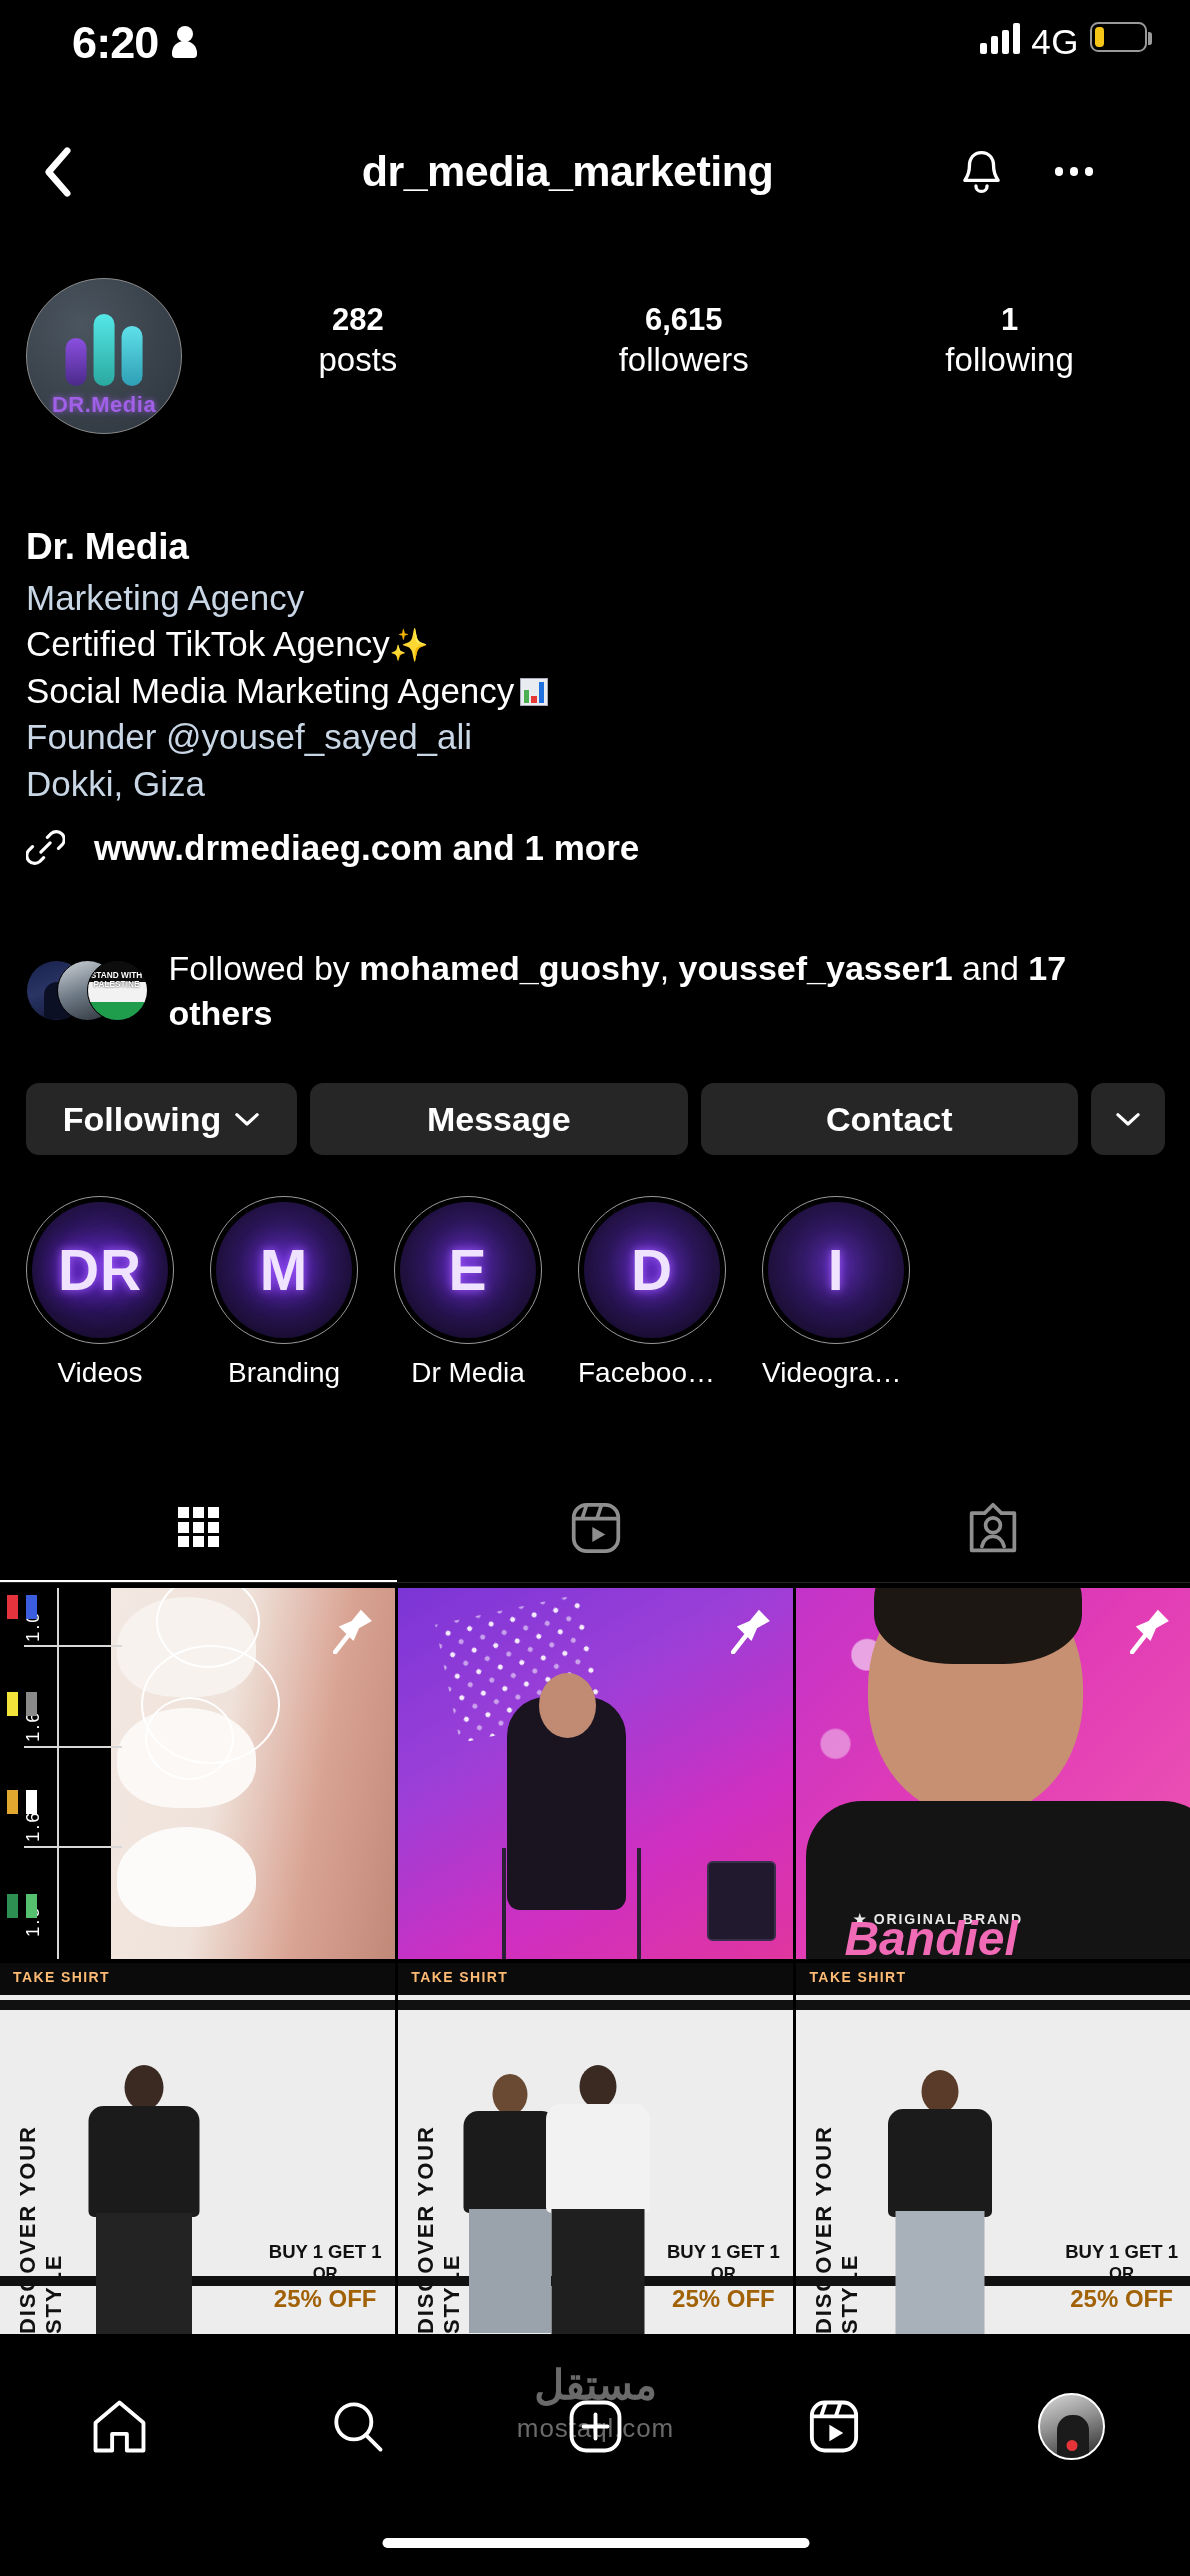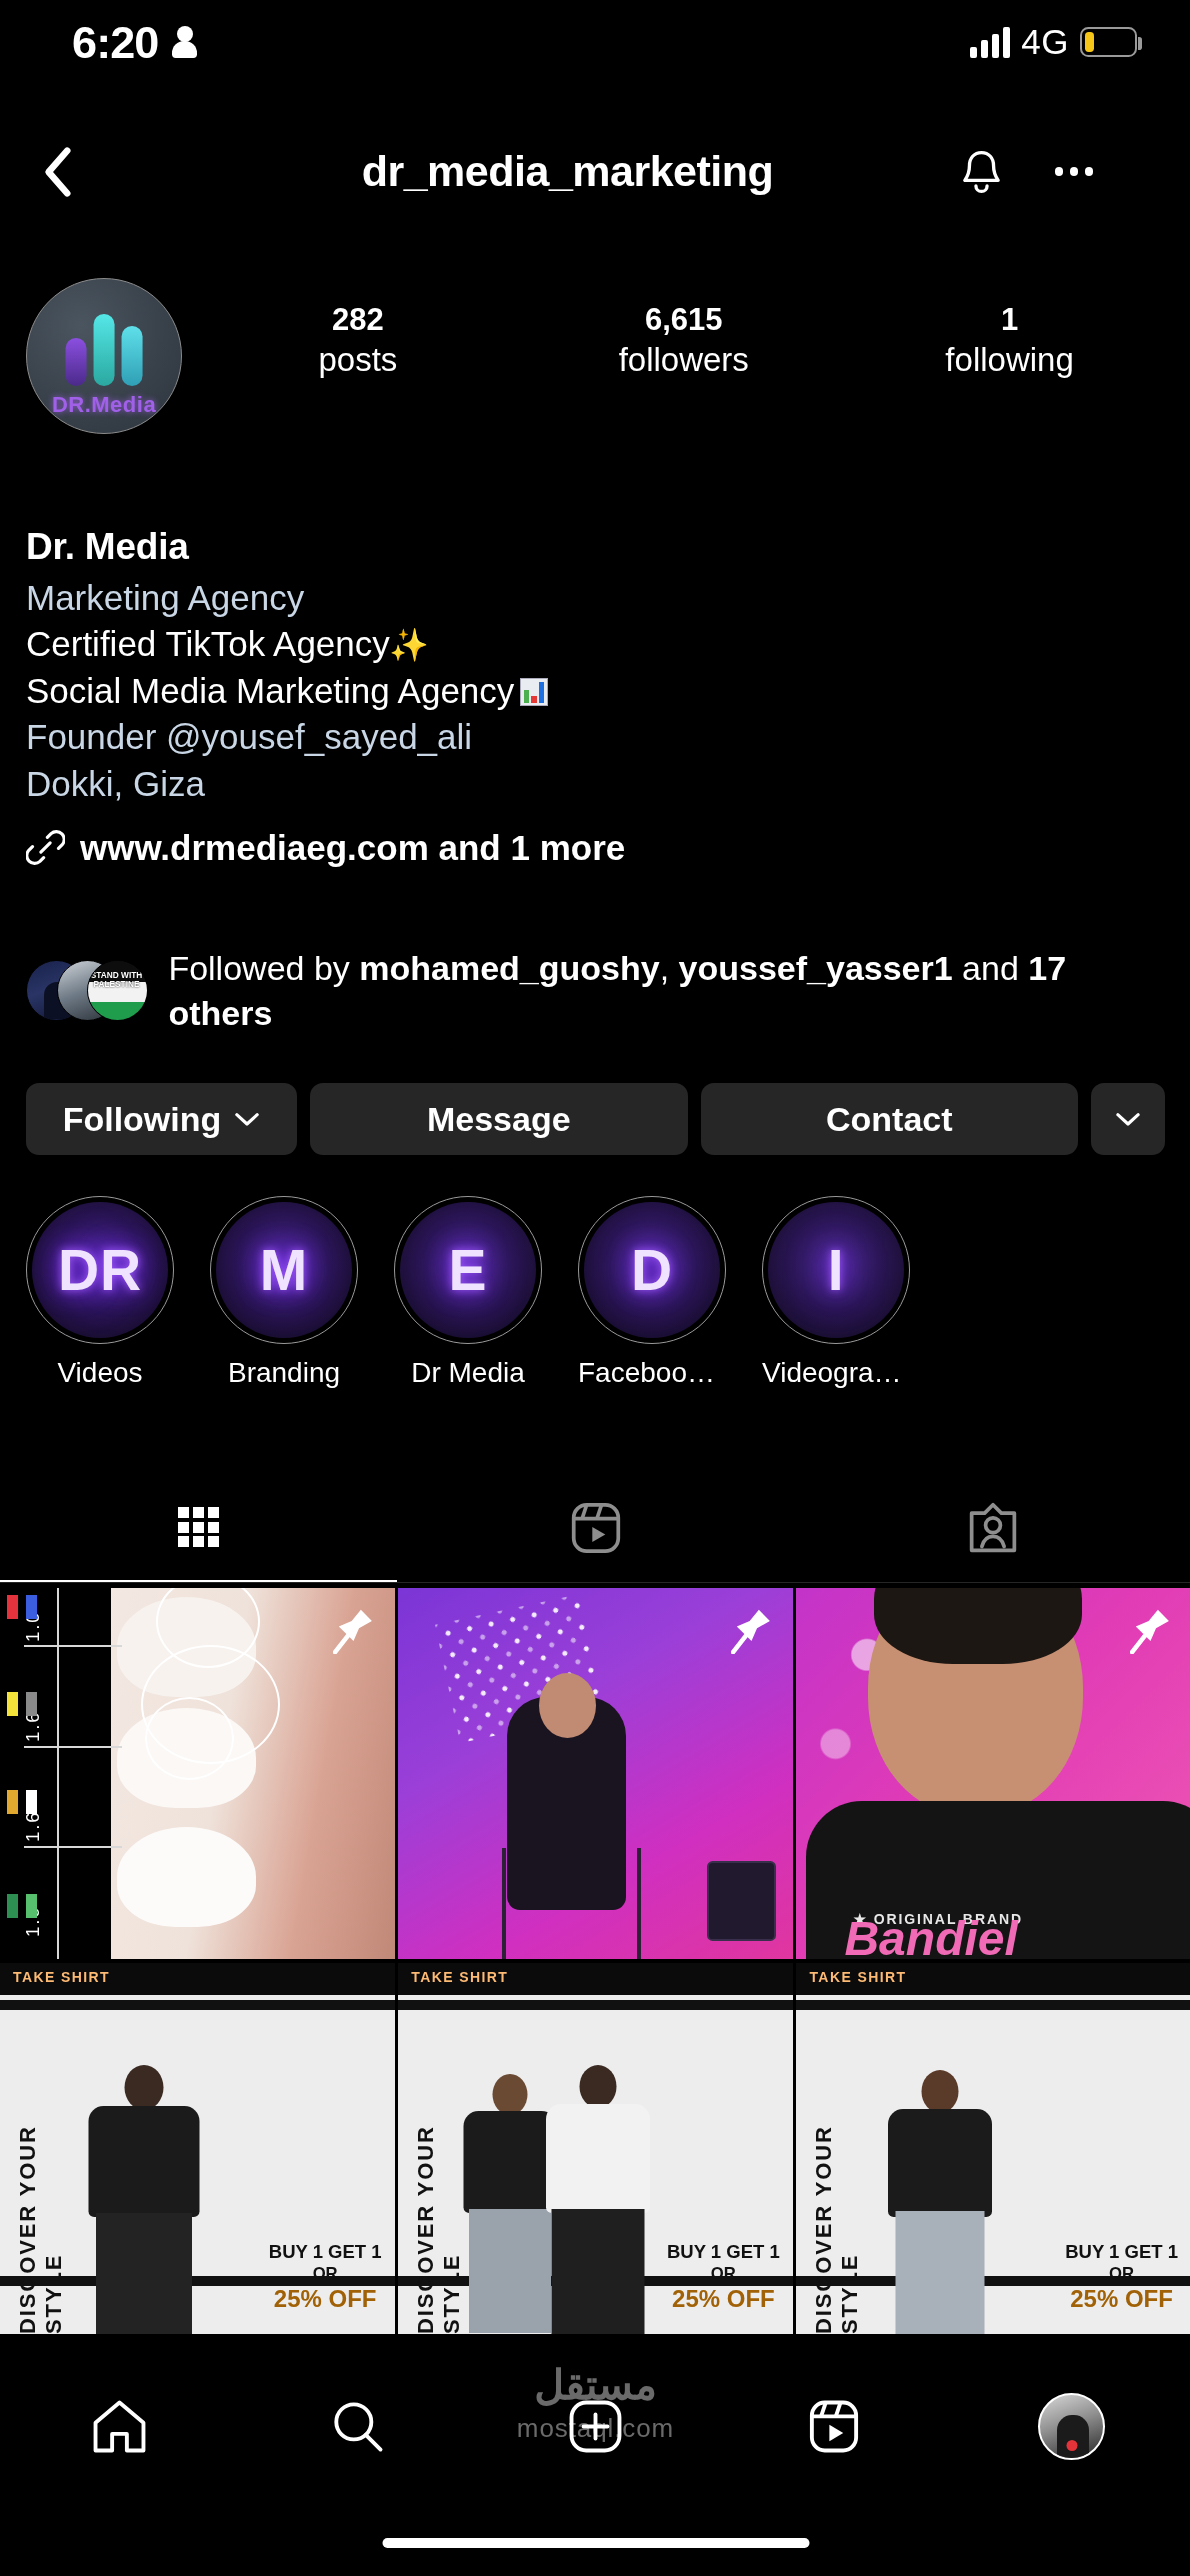--- a/index.html
+++ b/index.html
@@ -12,21 +12,21 @@
   }
   #app { position:relative; width:1191px; height:2576px; background:#000; }
 
   
   .statusbar { position:absolute; top:0; left:0; width:1191px; height:102px; }
   .sb-left { position:absolute; left:72px; top:20.4px; display:flex; align-items:center; gap:13px; }
   .sb-time { font-size:45px; font-weight:600; letter-spacing:-0.9px; line-height:1; }
   .sb-person { width:26px; height:33px; position:relative; }
   .sb-person .head { position:absolute; top:0; left:5.6px; width:16px; height:16px; border-radius:50%; background:#fff; }
   .sb-person .body { position:absolute; bottom:1.9px; left:0.9px; width:25px; height:16.7px; border-radius:12px 12px 3.7px 3.7px; background:#fff; }
-  .sb-right { position:absolute; right:54px; top:22px; display:flex; align-items:center; gap:11px; }
+  .sb-right { position:absolute; right:44px; top:22px; display:flex; gap:11px; }
   .sig { display:flex; align-items:flex-end; gap:3.7px; height:32px; }
   .sig i { display:block; width:7.4px; background:#fff; border-radius:1.9px; }
   .sig i:nth-child(1){ height:11px; }
   .sig i:nth-child(2){ height:17.6px; }
   .sig i:nth-child(3){ height:24px; }
   .sig i:nth-child(4){ height:31px; }
   .net { font-size:35px; font-weight:500; letter-spacing:0.5px; }
   .battery { position:relative; width:57px; height:30px; border:2.8px solid #9a9a9a; border-radius:8.3px; }
   .battery .cap { position:absolute; right:-7.4px; top:8.3px; width:4.6px; height:13px; background:#9a9a9a; border-radius:0 2.8px 2.8px 0; }
   .battery .lvl { position:absolute; left:2.8px; top:2.8px; bottom:2.8px; width:9.3px; background:#f5c518; border-radius:3.7px; }
@@ -65,21 +65,21 @@
   .bio-line { font-size:35px; font-weight:400; line-height:1.33; color:#fff; }
   .bio-line.muted { color:#c8d6e5; }
   .chart-emoji { display:inline-block; vertical-align:-3.7px; width:28px; height:28px; position:relative;
                  background:#e9edf2; border:0.9px solid #aab; margin-left:5.6px; }
   .chart-emoji i { position:absolute; bottom:1.9px; width:5.6px; display:block; }
   .chart-emoji i:nth-child(1){ left:2.8px; height:13px; background:#4caf50; }
   .chart-emoji i:nth-child(2){ left:10.2px; height:7.4px;  background:#e53935; }
   .chart-emoji i:nth-child(3){ left:17.6px; height:21.3px; background:#1e6fe0; }
   .sparkle { color:#ffd34d; font-size:32px; }
 
-  .bio-link { margin-top:20.4px; display:flex; align-items:center; gap:15px; }
+  .bio-link { margin-top:20.4px; display:flex; align-items:center; gap:29px; }
   .bio-link .ltext { font-size:35px; font-weight:600; color:#fff; }
 
   
   .mutuals { position:absolute; top:946px; left:26px; right:26px; display:flex; align-items:center; gap:20.4px; }
   .mu-avs { position:relative; width:122px; height:61px; flex:none; }
   .mu-avs .mav { position:absolute; top:0; width:61px; height:61px; border-radius:50%; border:1.9px solid #000; overflow:hidden; }
   .mu-avs .mav.a1 { left:0;  background:linear-gradient(160deg,#18214a 0%,#2a3566 45%,#101431 100%); }
   .mu-avs .mav.a2 { left:31px; background:linear-gradient(160deg,#cfd3d8 0%,#6e7a86 50%,#2b3138 100%); }
   .mu-avs .mav.a3 { left:61px; background:#111; }
   .mu-avs .mav.a1::after{ content:""; position:absolute; left:16.7px; top:20.4px; width:28px; height:37px; border-radius:13px 13px 0 0; background:#0c1024; }

